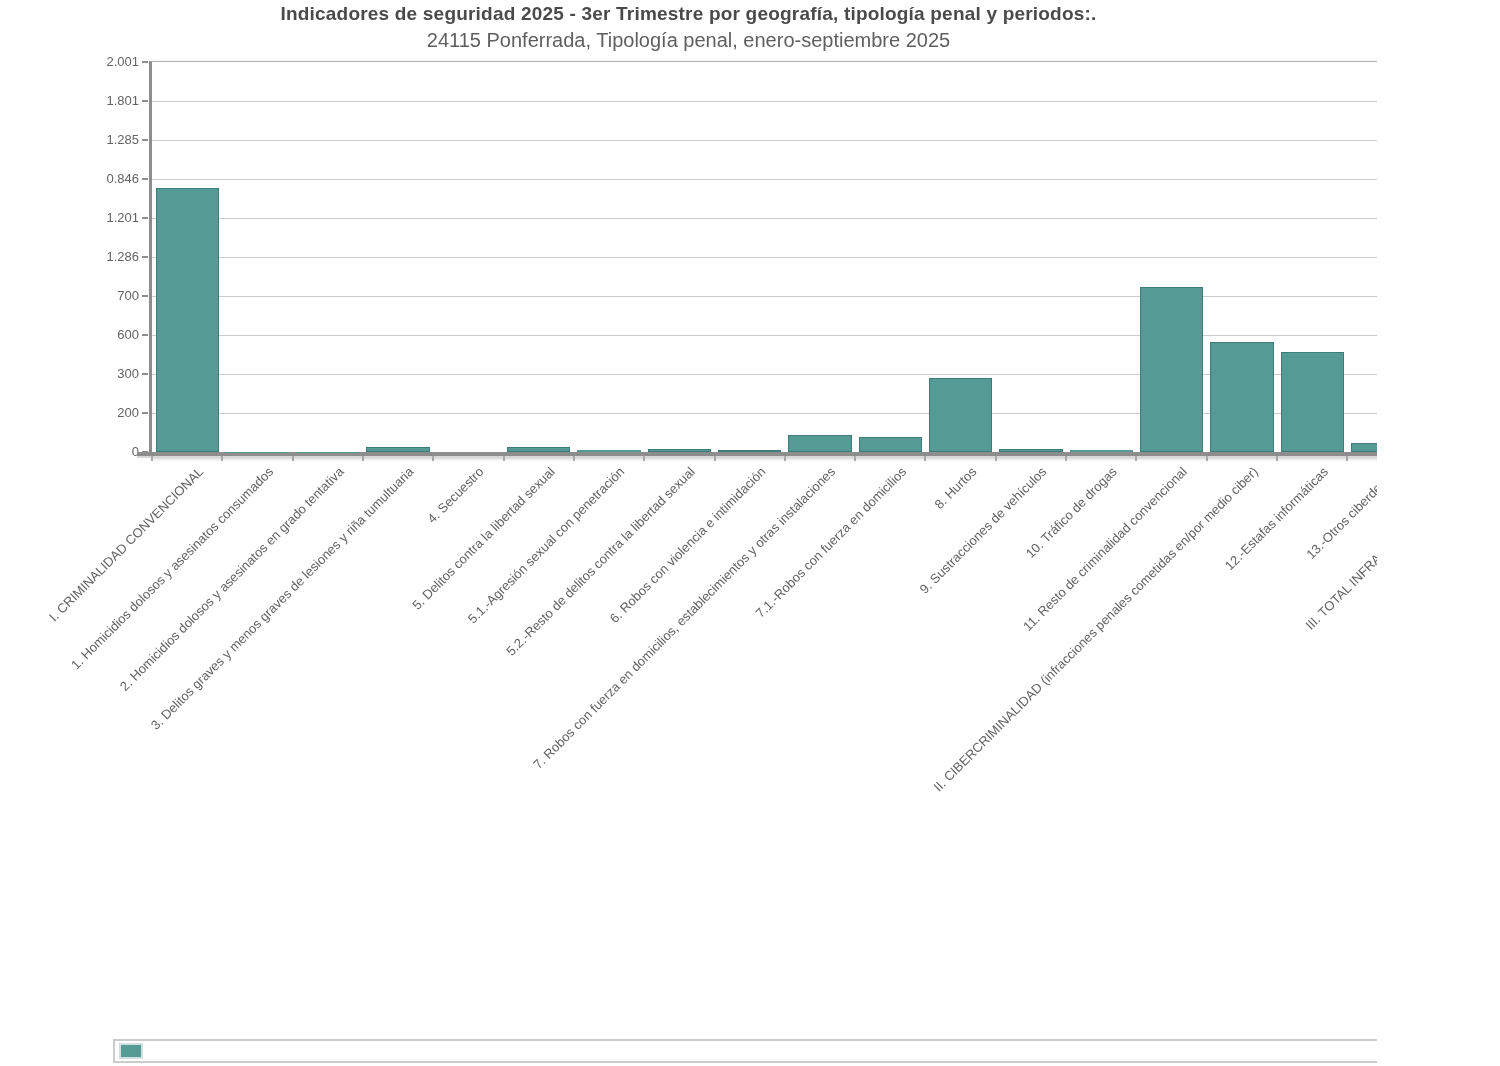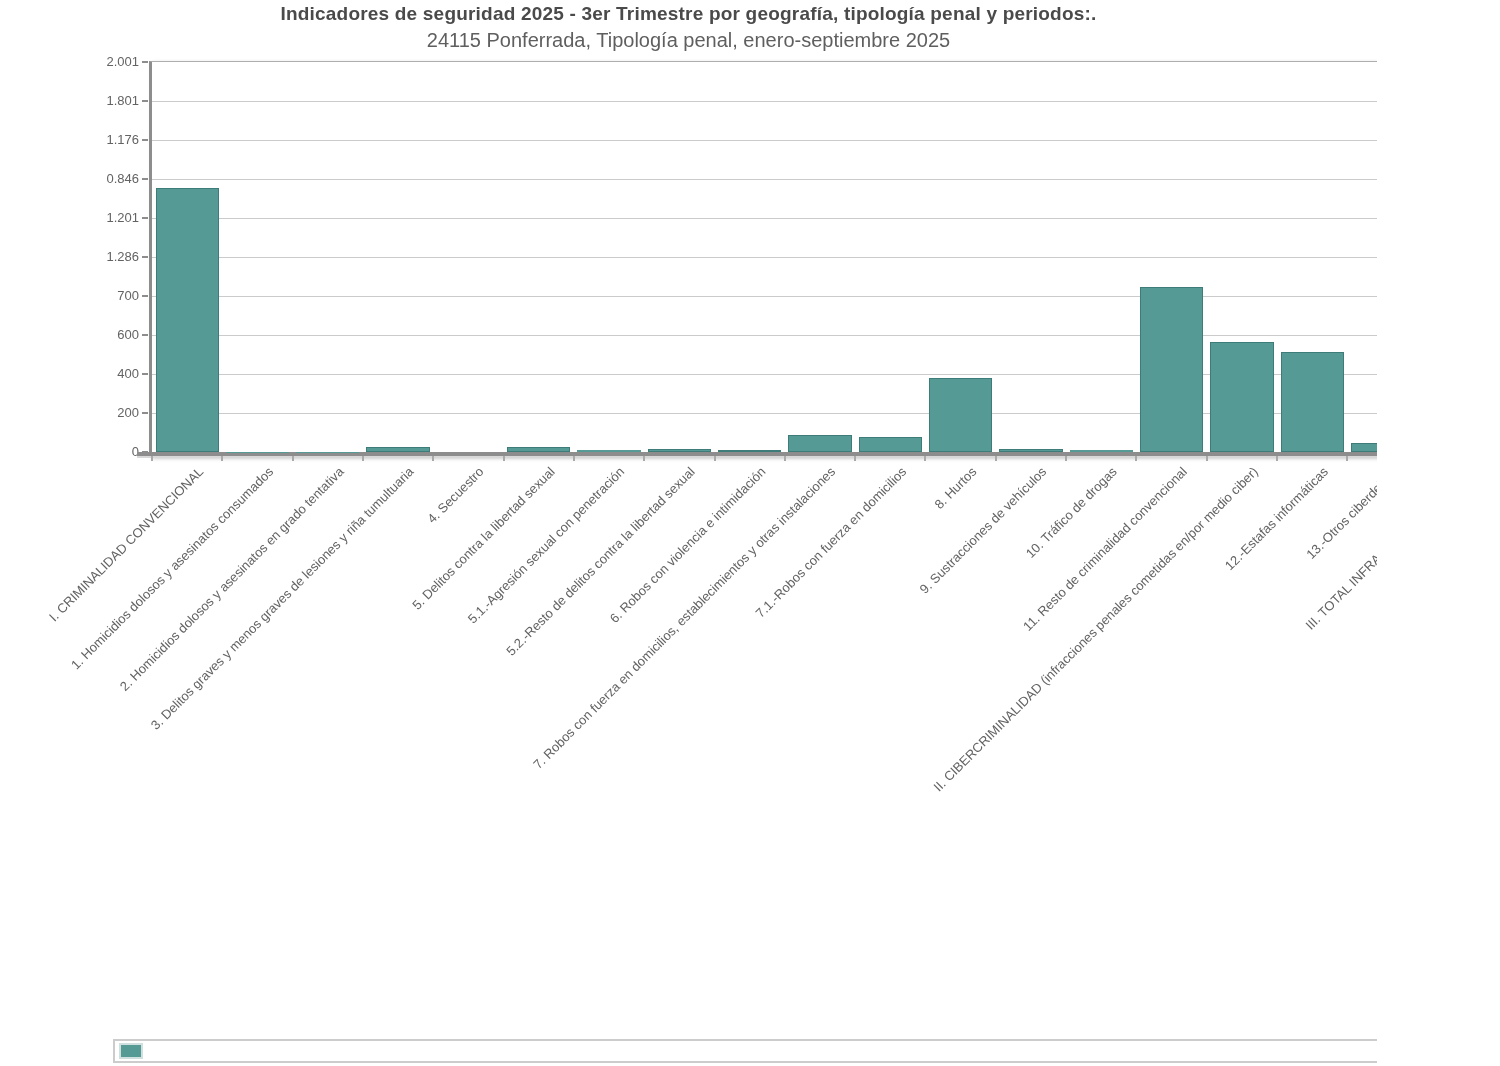--- a/index.html
+++ b/index.html
@@ -58,33 +58,33 @@
 
 <div class="page">
   <div class="title">Indicadores de seguridad 2025 - 3er Trimestre por geografía,  tipología penal y periodos:.</div>
   <div class="subtitle">24115 Ponferrada, Tipología penal, enero-septiembre 2025</div>
 
   <div class="yaxis">
       <div class="ylab" style="top: 383px;">0</div>
       <div class="ynub" style="top: 390px;"></div>
       <div class="ylab" style="top: 344px;">200</div>
       <div class="ynub" style="top: 351px;"></div>
-      <div class="ylab" style="top: 305px;">400</div>
+      <div class="ylab" style="top: 305px;">300</div>
       <div class="ynub" style="top: 312px;"></div>
       <div class="ylab" style="top: 266px;">600</div>
       <div class="ynub" style="top: 273px;"></div>
       <div class="ylab" style="top: 227px;">700</div>
       <div class="ynub" style="top: 234px;"></div>
       <div class="ylab" style="top: 188px;">1.286</div>
       <div class="ynub" style="top: 195px;"></div>
       <div class="ylab" style="top: 149px;">1.201</div>
       <div class="ynub" style="top: 156px;"></div>
       <div class="ylab" style="top: 110px;">0.846</div>
       <div class="ynub" style="top: 117px;"></div>
-      <div class="ylab" style="top: 71px;">1.176</div>
+      <div class="ylab" style="top: 71px;">1.285</div>
       <div class="ynub" style="top: 78px;"></div>
       <div class="ylab" style="top: 32px;">1.801</div>
       <div class="ynub" style="top: 39px;"></div>
       <div class="ylab" style="top: -7px;">2.001</div>
       <div class="ynub" style="top: 0px;"></div>
     </div>
 
   <div class="plot">
       <div class="gridline" style="top: 351px;"></div>
       <div class="gridline" style="top: 312px;"></div>

